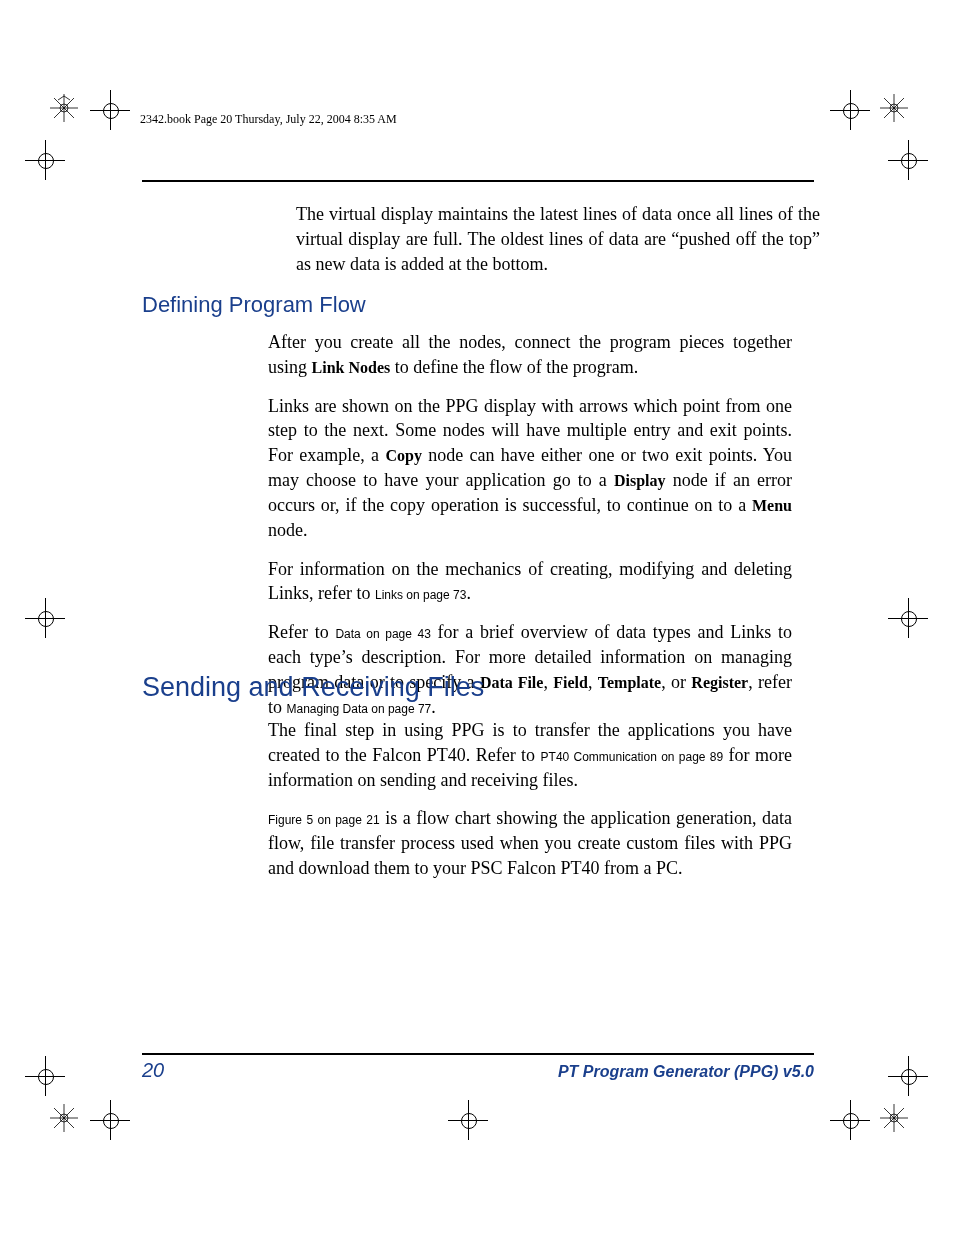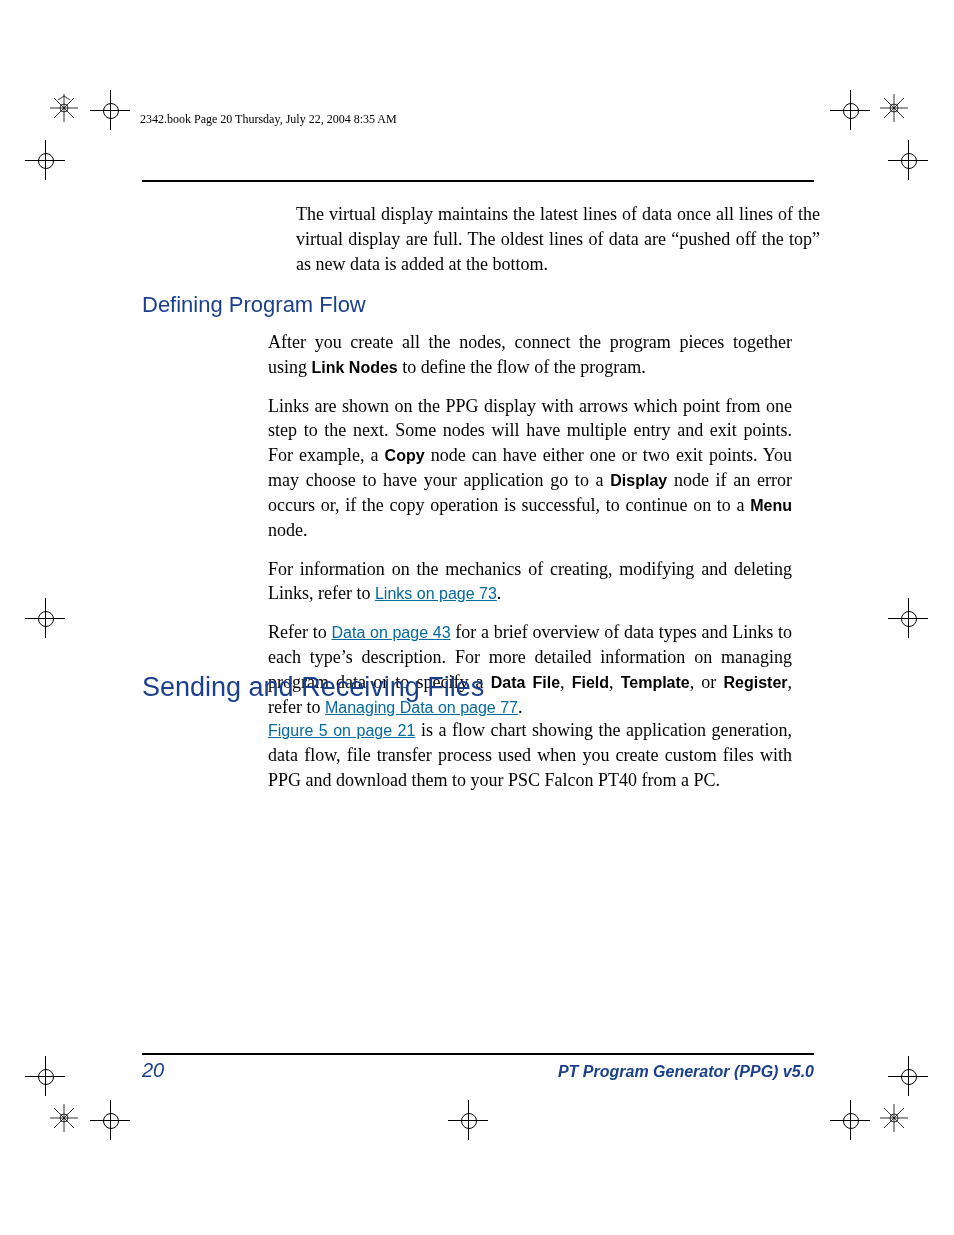--- a/index.html
+++ b/index.html
@@ -51,29 +51,28 @@
     font-weight: normal;
     color: #1a3f8c;
   }
   .h2.sub {
     font-size: 22px;
   }
   .h2.main {
     font-size: 27px;
   }
   .bold-ui {
-    font-family: Liberation Sans, sans-serif;
+    font-family: Liberation Serif, serif;
     font-weight: bold;
     font-size: 16px;
   }
   .link {
     font-family: Arial, Helvetica, sans-serif;
-    font-size: 16px;
-    color: #0369a1;
-    text-decoration: underline;
+    font-size: 12px;
+    color: #000000;
   }
   .footer {
     position: absolute;
     left: 142px;
     right: 140px;
     top: 1053px;
   }
   .footer-line {
     border-top: 2px solid #000;
     height: 0;
@@ -159,20 +158,23 @@
     </p>
     <p class="para">
       <span>Refer to </span><a class="link">Data on page 43</a><span> for a brief overview of data types and Links to each type’s description. For more detailed information on managing program data or to specify a </span><span class="bold-ui">Data File</span><span>, </span><span class="bold-ui">Field</span><span>, </span><span class="bold-ui">Template</span><span>, or </span><span class="bold-ui">Register</span><span>, refer to </span><a class="link">Managing Data on page 77</a><span>.</span>
     </p>
   </div>
 
   <div class="h2 main" style="top: 672px;">Sending and Receiving Files</div>
 
   <div class="body-indent" style="top: 718px;">
     <p class="para">
+      <span>The final step in using PPG is to transfer the applications you have created to the Falcon PT40. Refer to </span><a class="link">PT40 Communication on page 89</a><span> for more information on sending and receiving files.</span>
+    </p>
+    <p class="para">
       <a class="link">Figure 5 on page 21</a><span> is a flow chart showing the application generation, data flow, file transfer process used when you create custom files with PPG and download them to your PSC Falcon PT40 from a PC.</span>
     </p>
   </div>
 
   <div class="footer">
     <div class="footer-line"></div>
     <div class="footer-row">
       <span class="page-num">20</span>
       <span class="footer-title">PT Program Generator (PPG)  v5.0</span>
     </div>

